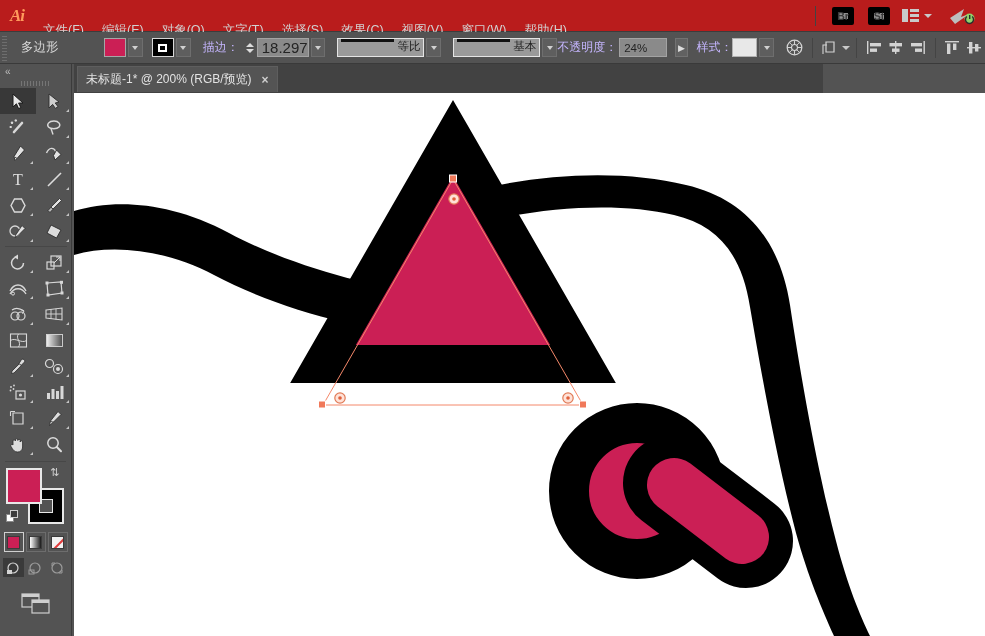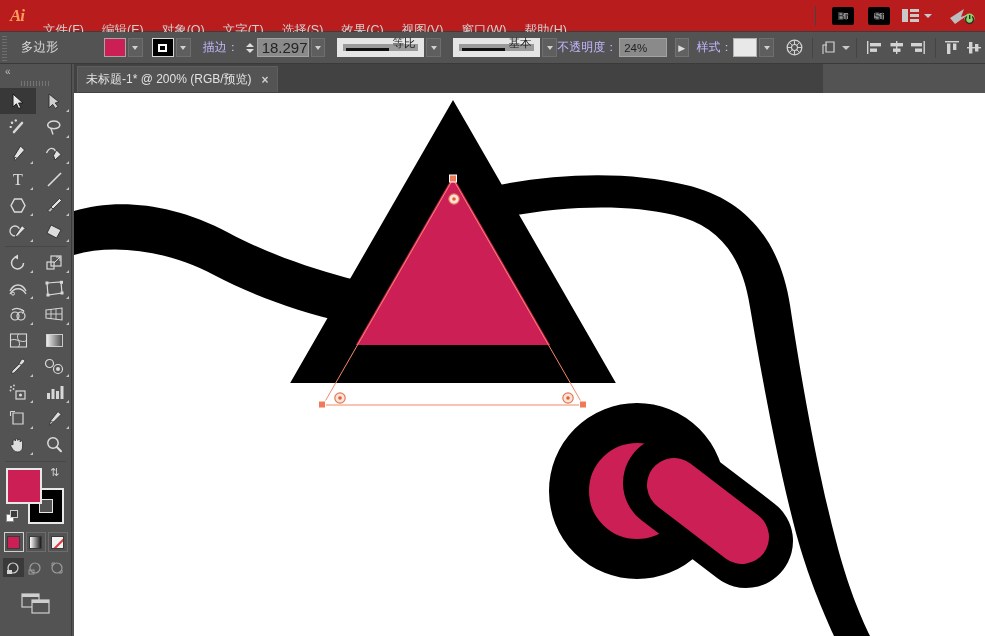--- a/index.html
+++ b/index.html
@@ -100,21 +100,21 @@
   .spin i { width:0;height:0;border-left:4px solid transparent;border-right:4px solid transparent; }
   .spin .up { border-bottom:4px solid #ddd; }
   .spin .dn { border-top:4px solid #ddd; }
   .numfield {
     width: 52px; height: 19px; background: #8a8a8a; color: #242424;
     border: 1px solid #a3a3a3; font-size: 15px;
     display: flex; align-items: center; padding-left: 4px;
   }
   .profile-box {
     width: 88px; height: 19px; background: #9a9a9a;
-    border: 6px solid #e5e5e5; display: flex; align-items: flex-end;
+    border: 1px solid #e5e5e5; display: flex; align-items: flex-start;
     padding: 0 3px; gap: 3px;
   }
   .profile-line { flex: 1; height: 3px; background: #111; }
   .profile-txt { font-size: 11.5px; color: #1e1e1e; white-space: nowrap; }
   .opacity-field {
     width: 48px; height: 19px; background: #8a8a8a; color: #232323;
     border: 1px solid #a3a3a3; font-size: 11.5px;
     display:flex; align-items:center; padding-left:4px;
   }
   .small-arrow-btn {

